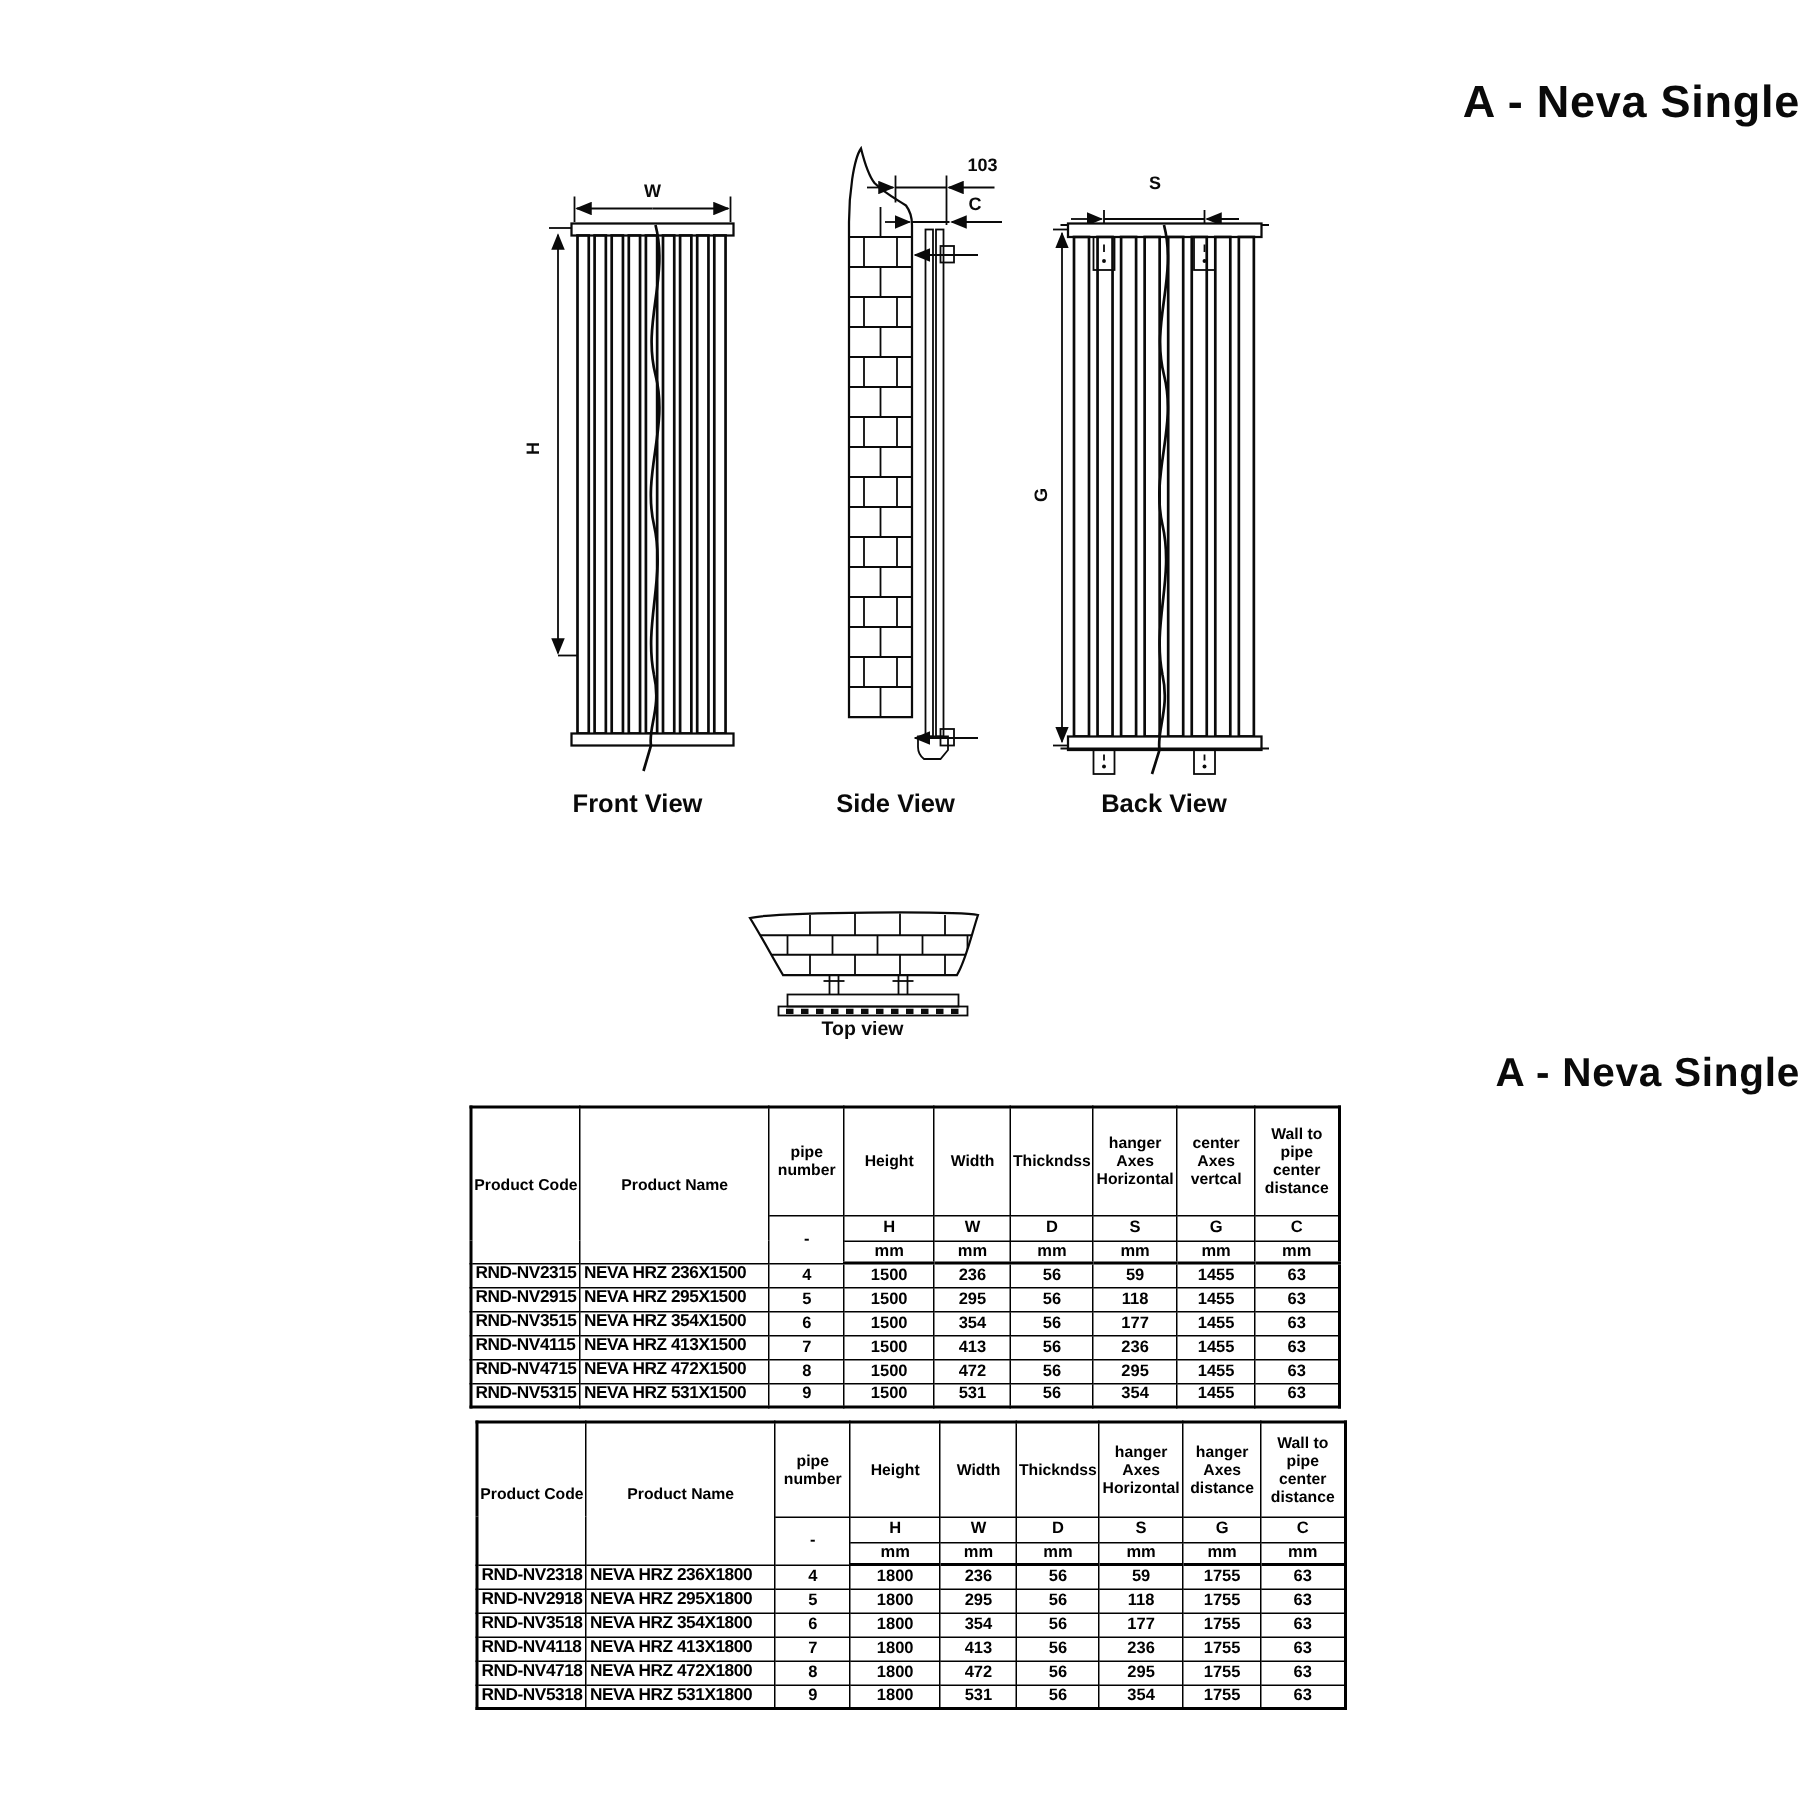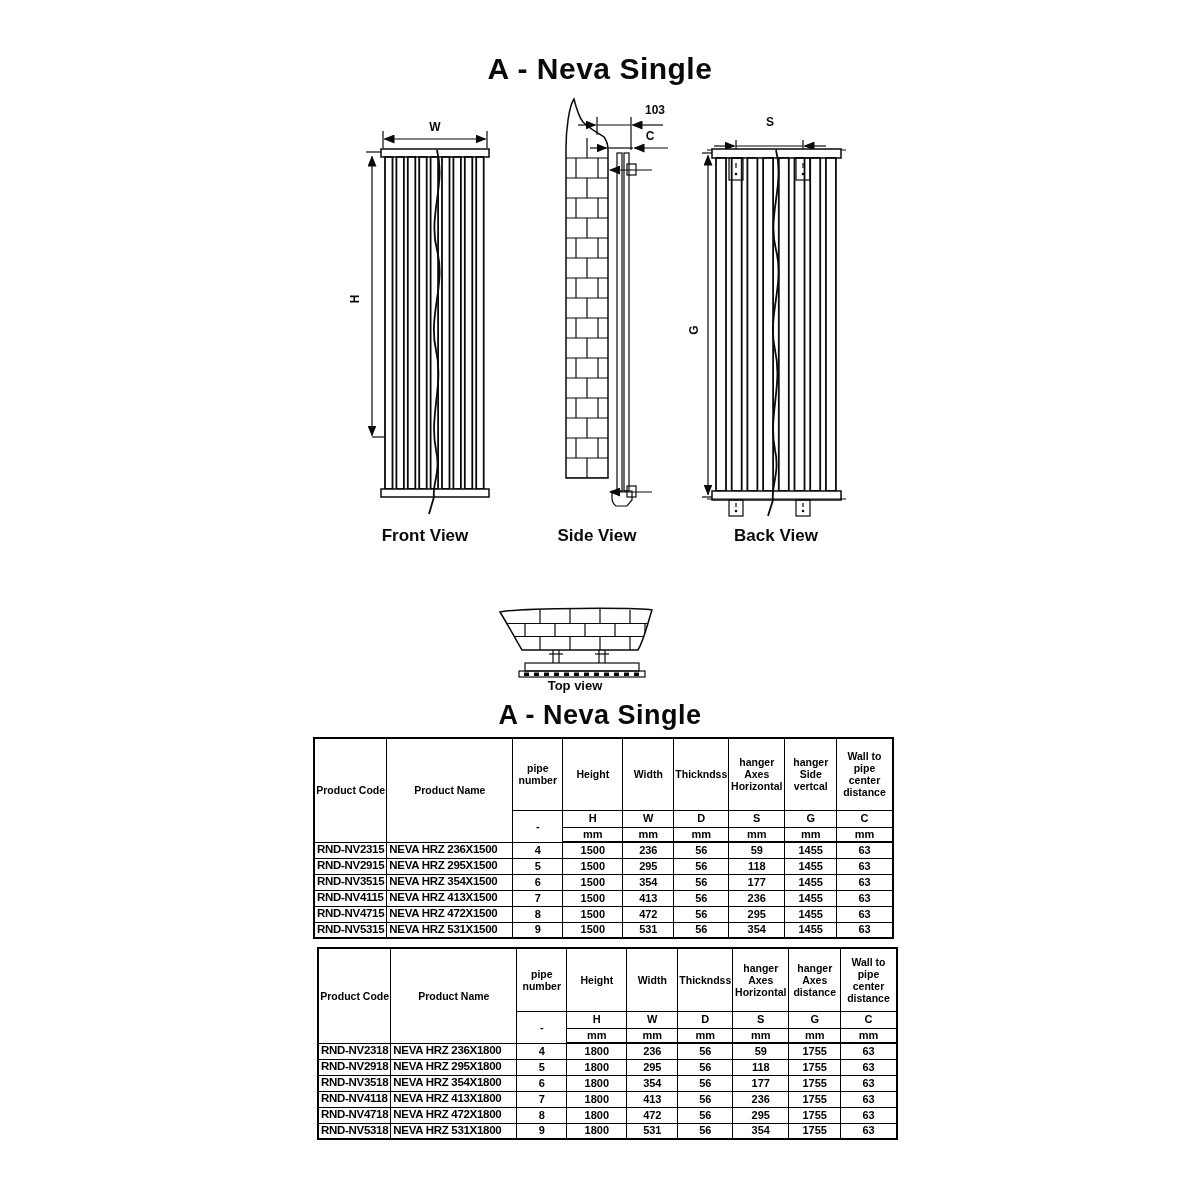--- a/index.html
+++ b/index.html
@@ -1,21 +1,21 @@
 <!DOCTYPE html>
 <html><head>
 <meta charset="utf-8">
 <style>
   html,body{margin:0;padding:0;}
   body{
     width:1200px;height:1200px;background:#ffffff;color:#000;
     font-family:"Liberation Sans",sans-serif;position:relative;overflow:hidden;
   }
   .page-title{
-    position:absolute;left:0;width:1200px;text-align:center;
+    position:absolute;left:0;width:1200px;text-align:right;
     font-weight:bold;color:#0a0a0a;letter-spacing:0.5px;
   }
   #title-top{top:52px;font-size:30px;}
   #title-table{top:700px;font-size:27px;}
   #drawing-svg{position:absolute;left:0;top:0;}
   .dim-text{font:bold 12px "Liberation Sans",sans-serif;fill:#0a0a0a;}
   .view-label{font:bold 17px "Liberation Sans",sans-serif;fill:#0a0a0a;}
   .small-label{font:bold 13px "Liberation Sans",sans-serif;fill:#0a0a0a;}
   .ln{stroke:#0a0a0a;stroke-width:1.2;fill:none;}
   .ln-thick{stroke:#0a0a0a;stroke-width:1.8;fill:none;}
@@ -275,21 +275,21 @@
   </colgroup>
   <thead>
     <tr class="h-main" style="height:72px;">
       <th rowspan="3">Product Code</th>
       <th rowspan="3">Product Name</th>
       <th>pipe number</th>
       <th>Height</th>
       <th>Width</th>
       <th>Thickndss</th>
       <th>hanger Axes Horizontal</th>
-      <th>hanger Side vertcal</th>
+      <th>center Axes vertcal</th>
       <th>Wall to pipe center distance</th>
     </tr>
     <tr class="h-sym" style="height:17px;">
       <th rowspan="2">-</th>
       <th>H</th>
       <th>W</th>
       <th>D</th>
       <th>S</th>
       <th>G</th>
       <th>C</th>

